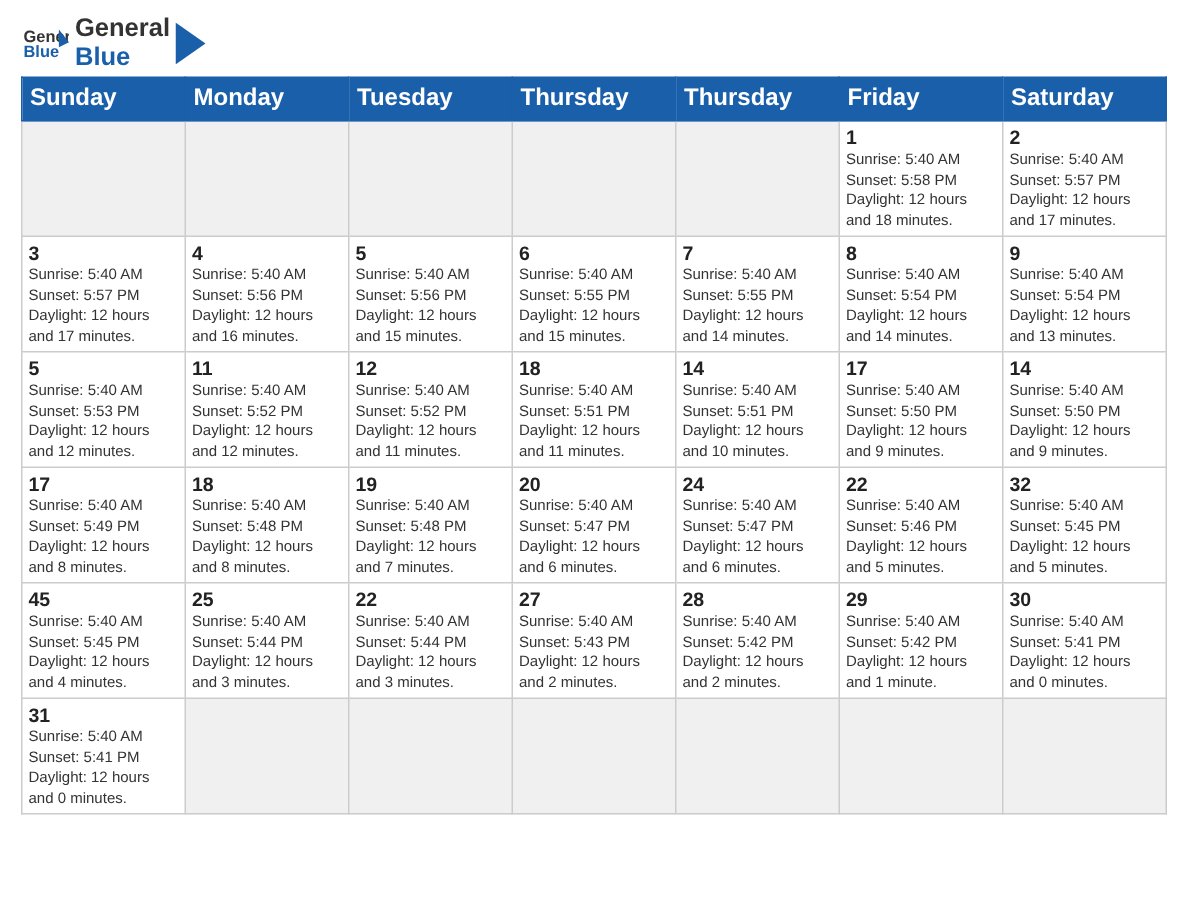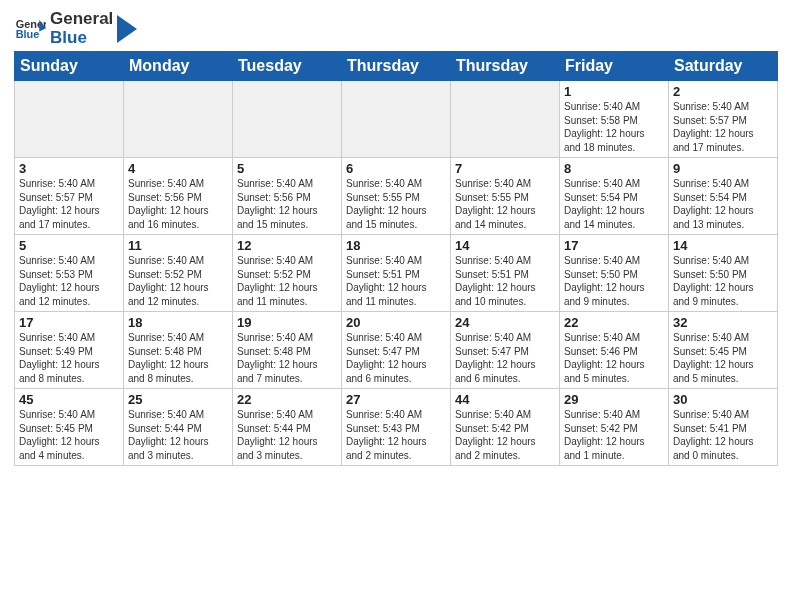--- a/index.html
+++ b/index.html
@@ -318,36 +318,51 @@
 and 3 minutes.</div>
           </td>
           <td>
             <span class="day-num">27</span>
             <div class="day-info" style="white-space: pre-line;">Sunrise: 5:40 AM
 Sunset: 5:43 PM
 Daylight: 12 hours
 and 2 minutes.</div>
           </td>
           <td>
-            <span class="day-num">44</span>
+            <span class="day-num">28</span>
             <div class="day-info" style="white-space: pre-line;">Sunrise: 5:40 AM
 Sunset: 5:42 PM
 Daylight: 12 hours
 and 2 minutes.</div>
           </td>
           <td>
             <span class="day-num">29</span>
             <div class="day-info" style="white-space: pre-line;">Sunrise: 5:40 AM
 Sunset: 5:42 PM
 Daylight: 12 hours
 and 1 minute.</div>
           </td>
           <td>
             <span class="day-num">30</span>
             <div class="day-info" style="white-space: pre-line;">Sunrise: 5:40 AM
 Sunset: 5:41 PM
 Daylight: 12 hours
 and 0 minutes.</div>
           </td>
+        </tr>
+        <tr class="last-row">
+          <td>
+            <span class="day-num">31</span>
+            <div class="day-info" style="white-space: pre-line;">Sunrise: 5:40 AM
+Sunset: 5:41 PM
+Daylight: 12 hours
+and 0 minutes.</div>
+          </td>
+          <td class="empty"></td>
+          <td class="empty"></td>
+          <td class="empty"></td>
+          <td class="empty"></td>
+          <td class="empty"></td>
+          <td class="empty"></td>
         </tr>
       </tbody>
   </table>
 </div>
 
 </body></html>

